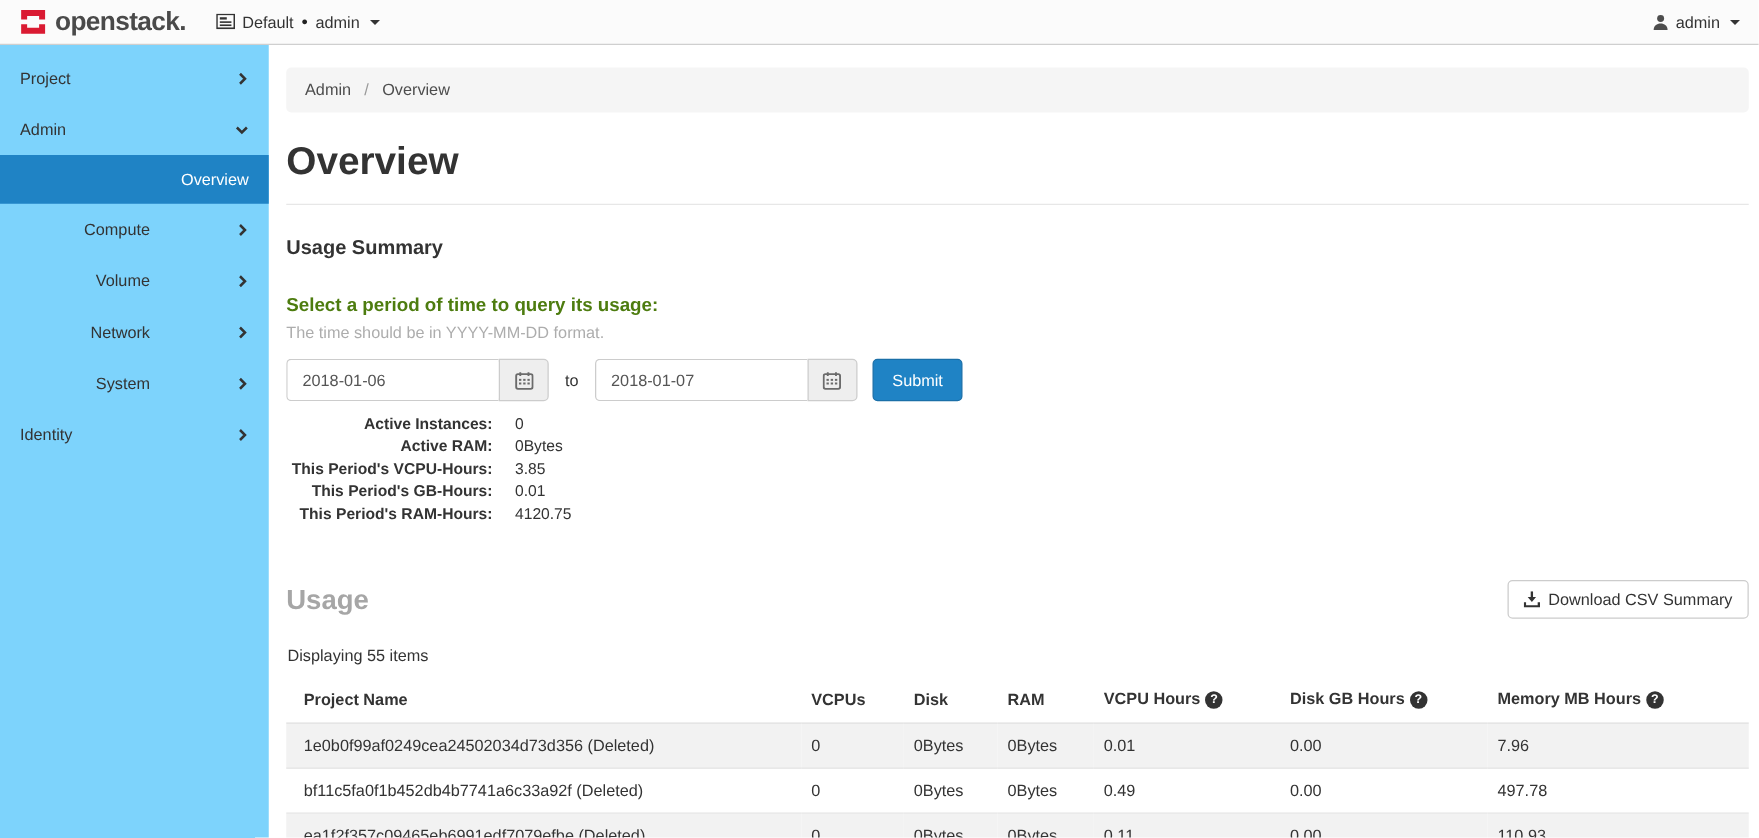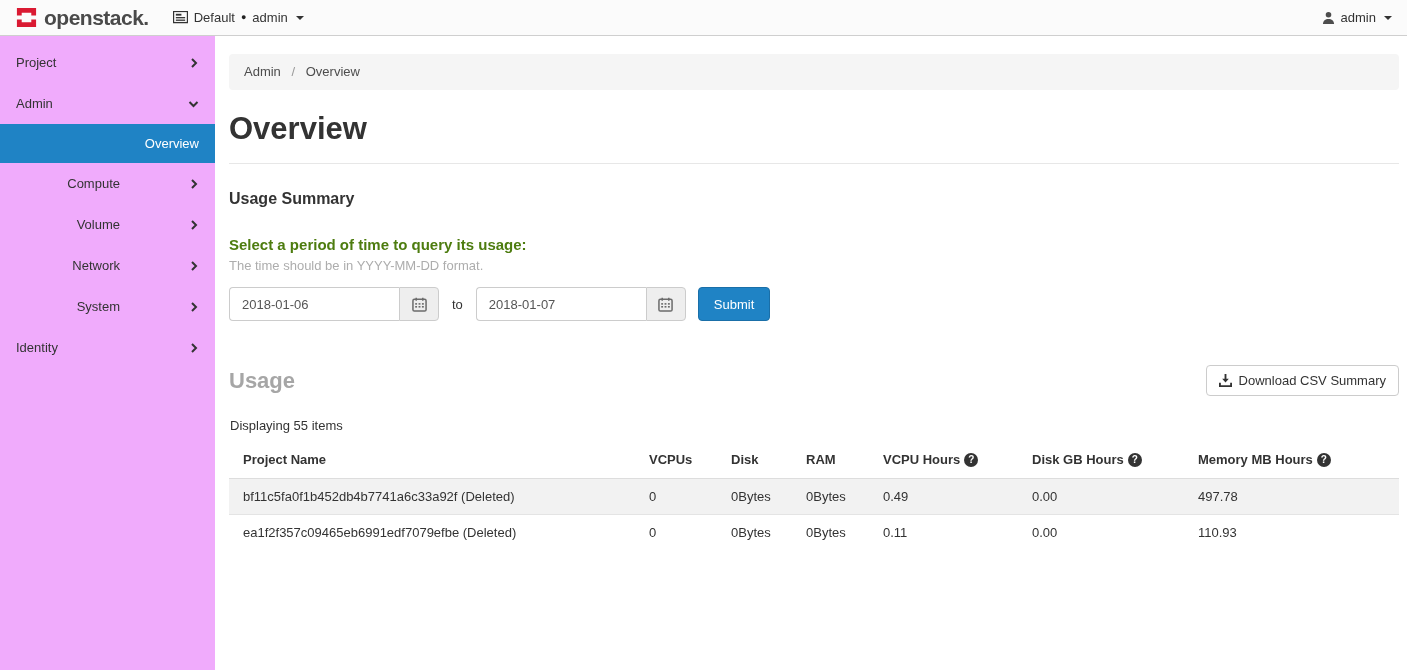--- a/index.html
+++ b/index.html
@@ -11,21 +11,21 @@
     display:flex; align-items:center; padding:0 15px; }
   .brand { display:flex; align-items:center; gap:6px; cursor:pointer; text-decoration:none; color:#3c3c3c; }
   .brand-text { font-size:21px; font-weight:bold; letter-spacing:-0.5px; color:#4a4a4a; }
   .ctx-switcher { display:flex; align-items:center; gap:6px; margin-left:24px; cursor:pointer; color:#333; font-size:13px; }
   .nav-right { margin-left:auto; display:flex; align-items:center; gap:6px; cursor:pointer; }
   .caret { width:0; height:0; border-left:4px solid transparent; border-right:4px solid transparent;
     border-top:4px solid #333; display:inline-block; margin-left:2px; }
   .dot-sep { font-size:9px; color:#222; line-height:1; }
 
   
-  .sidebar { position:absolute; top:36px; left:0; width:215px; bottom:0; background:#f0abfc; padding-top:6px; }
+  .sidebar { position:absolute; top:36px; left:0; width:215px; bottom:0; background:#7dd3fc; padding-top:6px; }
   .side-item { position:relative; padding:13px 16px; font-size:13px; color:#333; cursor:pointer; }
   .side-item .chev { position:absolute; right:16px; top:50%; margin-top:-5px; }
   .side-l2 { text-align:right; padding-right:95px; }
   .side-active { background:#1f83c5; color:#fff; text-align:right; padding:12px 16px; font-size:13px; cursor:pointer; }
 
   .chev svg { display:block; }
 
   
   .main { position:absolute; left:215px; top:36px; right:0; bottom:0; padding:18px 8px 0 14px; overflow:hidden; }
   .breadcrumb { background:#f5f5f5; border-radius:4px; height:36px; line-height:36px;
@@ -224,20 +224,32 @@
             <rect x="3.4" y="9.6" width="2" height="1.7"></rect>
               <rect x="7" y="9.6" width="2" height="1.7"></rect>
               <rect x="10.6" y="9.6" width="2" height="1.7"></rect>
           </g>
         </svg>
       </span>
     </div>
     <button class="submit-btn">Submit</button>
   </div>
 
+  <dl class="stats">
+    <dt>Active Instances:</dt>
+    <dd>0</dd>
+    <dt>Active RAM:</dt>
+    <dd>0Bytes</dd>
+    <dt>This Period's VCPU-Hours:</dt>
+    <dd>3.85</dd>
+    <dt>This Period's GB-Hours:</dt>
+    <dd>0.01</dd>
+    <dt>This Period's RAM-Hours:</dt>
+    <dd>4120.75</dd>
+  </dl>
 
   <div class="usage-head">
     <div class="usage-title">Usage</div>
     <button class="dl-btn">
       <span style="line-height:0;">
         <svg width="13" height="13" viewBox="0 0 14 14">
           <path d="M6 0h2v5h2.6L7 9.2 3.4 5H6z" fill="#333"></path>
           <path d="M0 9.5h2v2.5h10V9.5h2V14H0z" fill="#333"></path>
         </svg>
       </span>
@@ -263,20 +275,29 @@
         <th><span>VCPUs</span></th>
         <th><span>Disk</span></th>
         <th><span>RAM</span></th>
         <th><span>VCPU Hours</span><span class="help-icon">?</span></th>
         <th><span>Disk GB Hours</span><span class="help-icon">?</span></th>
         <th><span>Memory MB Hours</span><span class="help-icon">?</span></th>
       </tr>
     </thead>
     <tbody>
       <tr>
+        <td>1e0b0f99af0249cea24502034d73d356 (Deleted)</td>
+        <td>0</td>
+        <td>0Bytes</td>
+        <td>0Bytes</td>
+        <td>0.01</td>
+        <td>0.00</td>
+        <td>7.96</td>
+      </tr>
+      <tr>
         <td>bf11c5fa0f1b452db4b7741a6c33a92f (Deleted)</td>
         <td>0</td>
         <td>0Bytes</td>
         <td>0Bytes</td>
         <td>0.49</td>
         <td>0.00</td>
         <td>497.78</td>
       </tr>
       <tr>
         <td>ea1f2f357c09465eb6991edf7079efbe (Deleted)</td>

